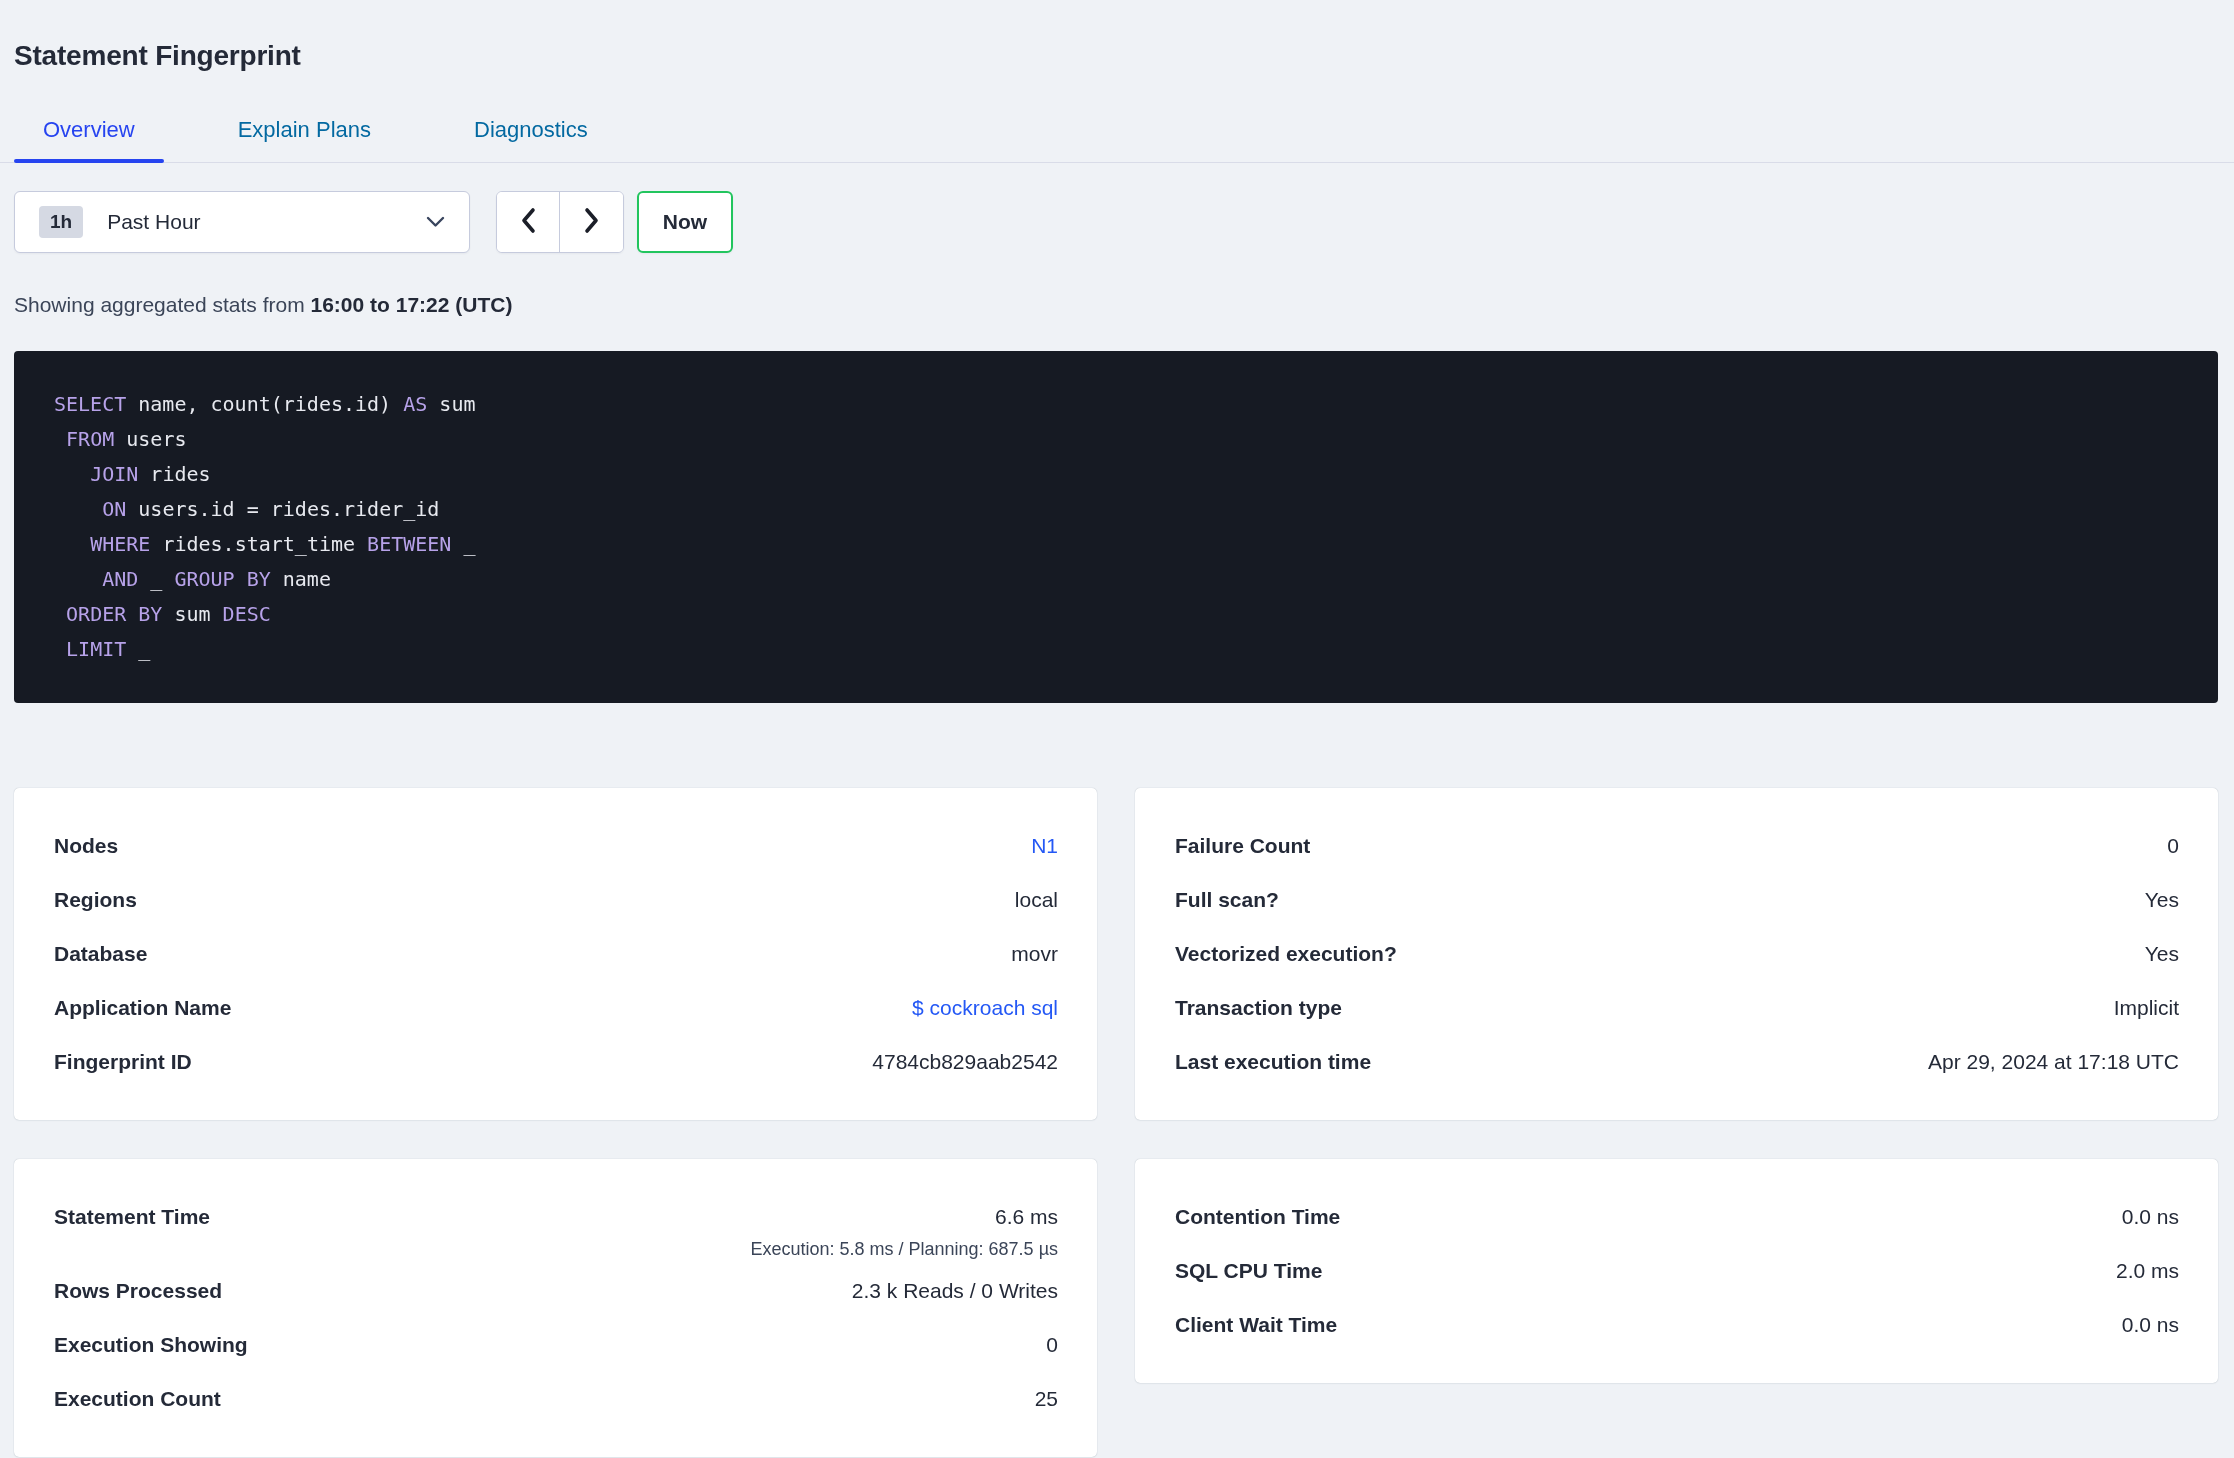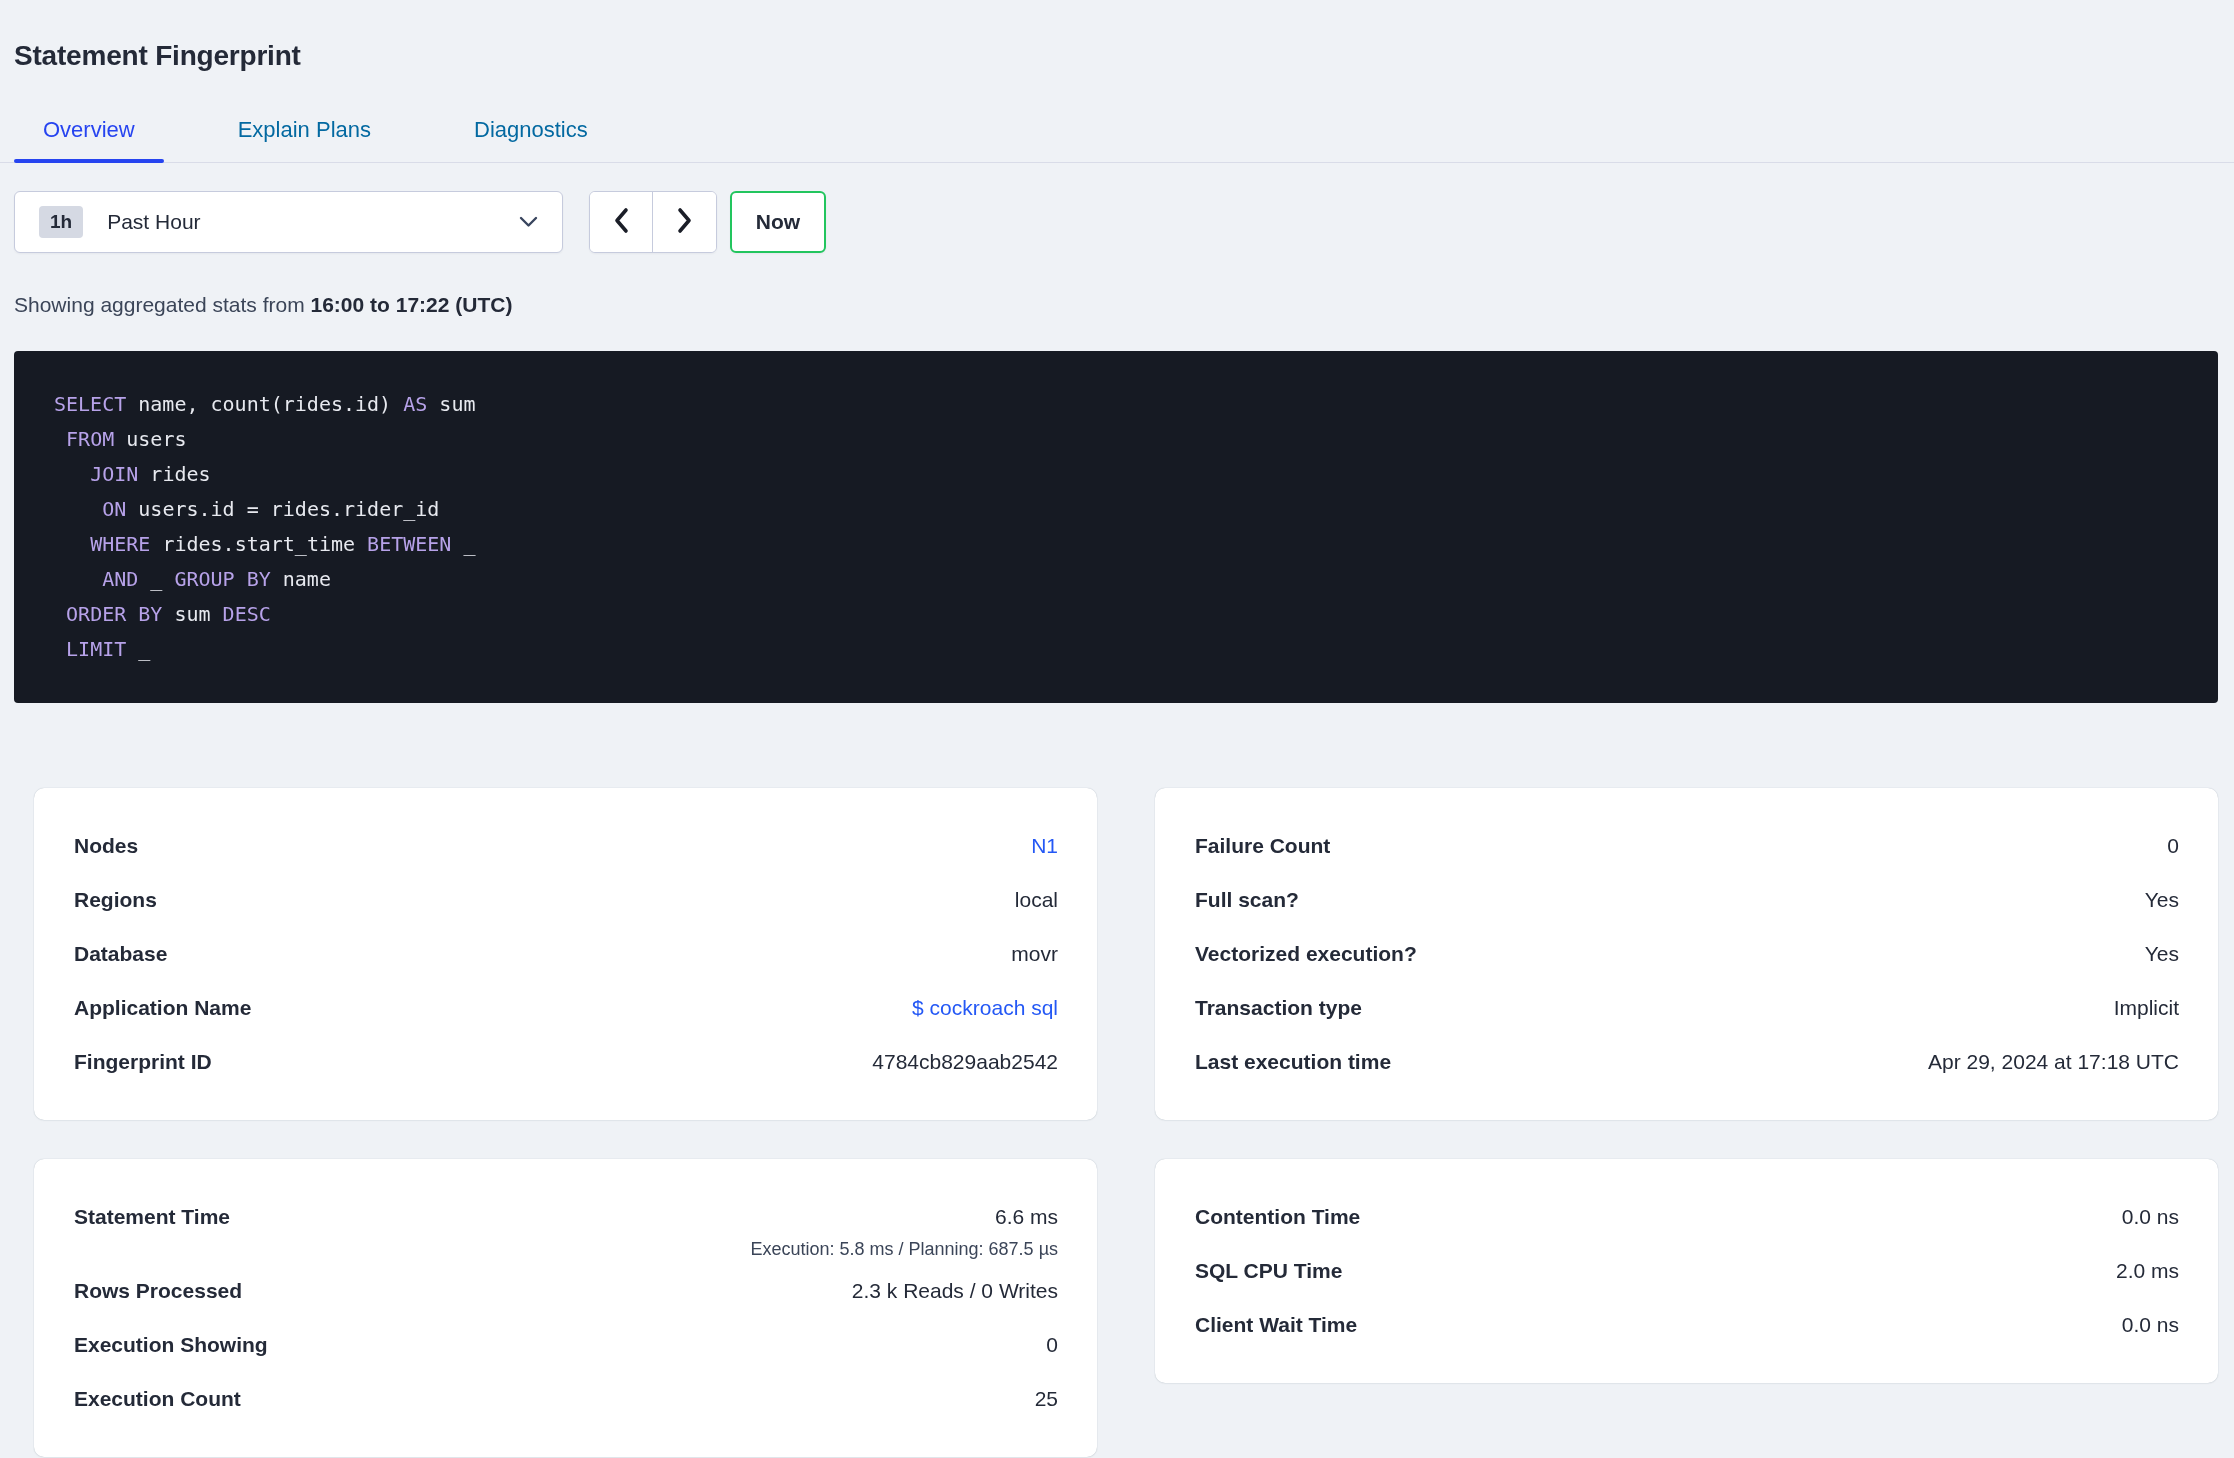--- a/index.html
+++ b/index.html
@@ -38,21 +38,21 @@
   .tab.active { color:#2644f0; }
   .tab-underline {
     position:absolute; left:0; right:0; bottom:-1px;
     height:4px; border-radius:2px;
     background:#2644f0;
   }
 
   
   .controls { margin-top:28px; display:flex; align-items:center; }
   .dropdown {
-    width:549px; height:62px; box-sizing:border-box;
+    width:456px; height:62px; box-sizing:border-box;
     background:#fff; border:1px solid #c6cbdd; border-radius:6px;
     display:flex; align-items:center; padding:0 24px;
     box-shadow:0 1px 2px rgba(36,42,56,0.05);
     cursor:pointer;
   }
   .badge-1h {
     background:#d5d9e3; color:#242a38;
     font-size:19px; font-weight:700;
     padding:5px 11px; border-radius:4px;
   }
@@ -102,24 +102,23 @@
   
   .cards-grid {
     display:grid;
     grid-template-columns:1fr 1fr;
     column-gap:38px; row-gap:39px;
     margin-top:85px;
     align-items:start;
   }
   .card {
     background:#fff;
-    border-radius:10px;
+    border-radius:5px;
     box-shadow:0 0 1px rgba(67,90,111,0.41), 0 1px 2px rgba(36,42,56,0.04);
     padding:31px 39px 31px 40px;
-    margin-left:20px;
   }
   .card-row { display:flex; justify-content:space-between; align-items:flex-start; }
   .card-row .lbl { font-size:21px; font-weight:600; line-height:54px; color:#242a38; white-space:nowrap; }
   .card-row .val-wrap { text-align:right; }
   .card-row .val { font-size:21px; line-height:54px; color:#242a38; white-space:nowrap; }
   .card-row .val.link { color:#2458f5; cursor:pointer; }
   .card-row .sub { font-size:18px; line-height:30px; margin-top:-10px; color:#3b4558; white-space:nowrap;text-align:right; }
 </style>
 </head>
 <body>

